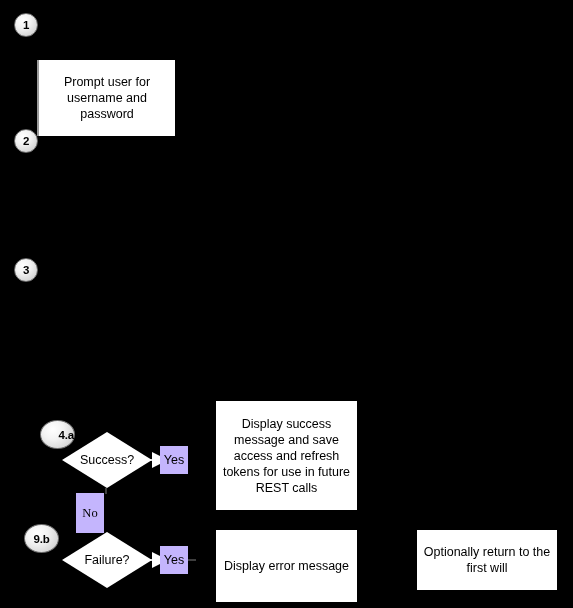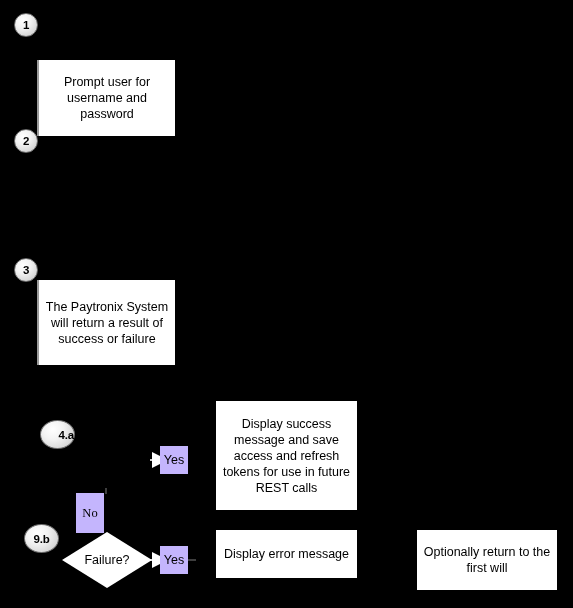--- a/index.html
+++ b/index.html
@@ -132,26 +132,29 @@
     <span class="txt">Prompt user for username and password</span>
   </div>
 
   <div class="badge" style="left:14px; top:129px; width:22px; height:22px;">
     <span>2</span>
   </div>
 
   <div class="badge" style="left:14px; top:258px; width:22px; height:22px;">
     <span>3</span>
   </div>
-  <div class="proc" style="left:37px; top:280px; width:138px; height:85px;">
-    <span class="txt">The Paytronix System will return a result of success or failure</span>
-  </div>
 
   <div class="badge" style="left:40px; top:420px; width:33px; height:27px; border-radius:50%;justify-content:flex-end;">
     <span>4.a</span>
+  </div>
+  <div class="decision" style="left:62px; top:432px; width:90px; height:56px;">
+    <svg width="90" height="56" viewBox="0 0 90 56">
+      <polygon points="45,0 90,28 45,56 0,28" fill="#ffffff"></polygon>
+    </svg>
+    <div class="dlabel">Success?</div>
   </div>
   <div class="edgelabel" style="left:160px; top:446px; width:28px; height:28px;">
     <span>Yes</span>
   </div>
   <div class="edgelabel" style="left:76px; top:493px; width:28px; height:40px;font-family:Liberation Serif, serif;">
     <span>No</span>
   </div>
 
   <div class="badge" style="left:24px; top:524px; width:33px; height:27px; border-radius:50%;">
     <span>9.b</span>
@@ -163,21 +166,21 @@
     <div class="dlabel">Failure?</div>
   </div>
   <div class="edgelabel" style="left:160px; top:546px; width:28px; height:28px;">
     <span>Yes</span>
   </div>
 
   <div class="proc noedge" style="left:216px; top:401px; width:141px; height:109px;">
     <span class="txt">Display success message and save access and refresh tokens for use in future REST calls</span>
   </div>
 
-  <div class="proc noedge" style="left:216px; top:530px; width:141px; height:48px;">
+  <div class="proc noedge" style="left:216px; top:530px; width:141px; height:72px;">
     <span class="txt">Display error message</span>
   </div>
 
   <div class="proc noedge" style="left:417px; top:530px; width:140px; height:60px;">
     <span class="txt">Optionally return to the first will</span>
   </div>
 
 </div>
 
 </body></html>

